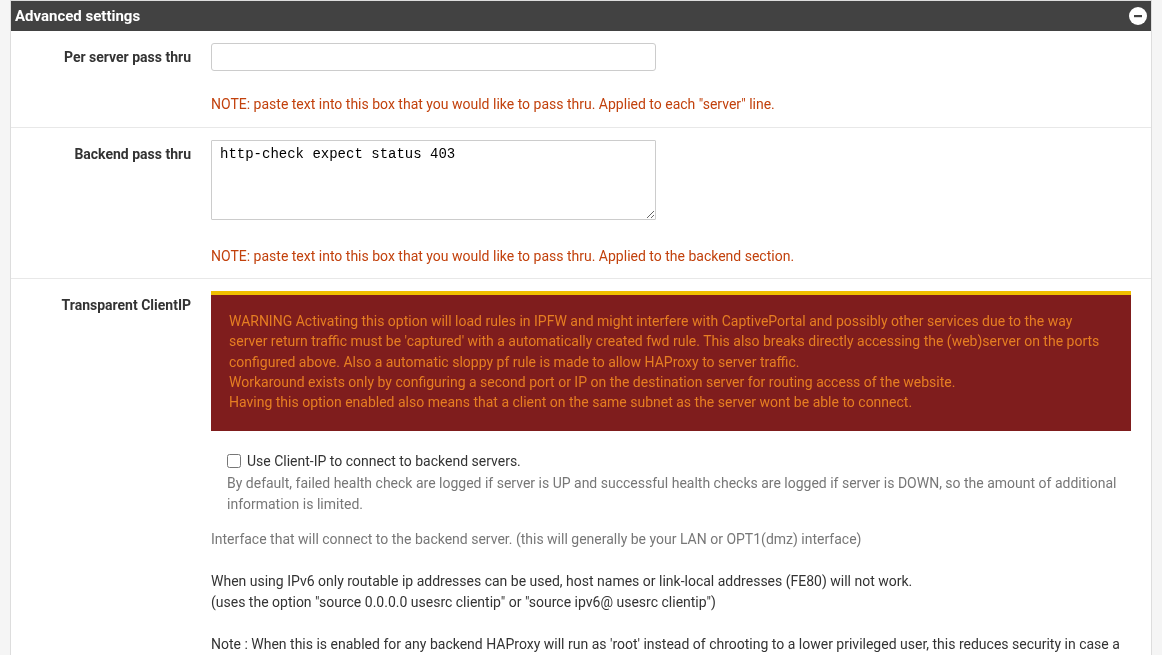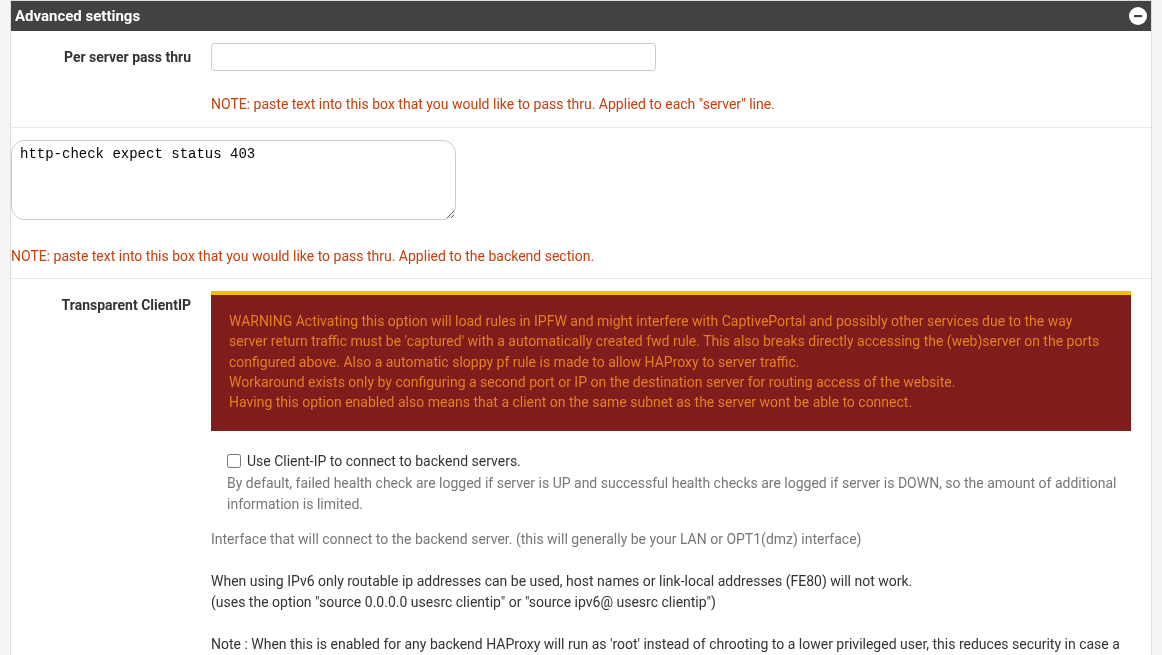--- a/index.html
+++ b/index.html
@@ -64,21 +64,21 @@
       border: 1px solid #ccc;
       border-radius: 3px;
       font-size: 14px;
       font-family: inherit;
     }
     textarea {
       width: 445px;
       height: 80px;
       padding: 5px 8px;
       border: 1px solid #ccc;
-      border-radius: 13px;
+      border-radius: 1px;
       font-family: "Courier New", monospace;
       font-size: 14px;
       resize: both;
     }
     .help-text {
       color: #c2410c;
       font-size: 14px;
       margin-top: 24px;
       line-height: 1.4;
     }
@@ -137,20 +137,21 @@
 
   <div class="form-row">
     <div class="form-label">Per server pass thru</div>
     <div class="form-content">
       <input type="text" value="" style="">
       <div class="help-text">NOTE: paste text into this box that you would like to pass thru. Applied to each "server" line.</div>
     </div>
   </div>
 
   <div class="form-row">
+    <div class="form-label">Backend pass thru</div>
     <div class="form-content">
       <textarea style="">http-check expect status 403</textarea>
       <div class="help-text">NOTE: paste text into this box that you would like to pass thru. Applied to the backend section.</div>
     </div>
   </div>
 
   <div class="form-row noborder">
     <div class="form-label">Transparent ClientIP</div>
     <div class="form-content">
 

